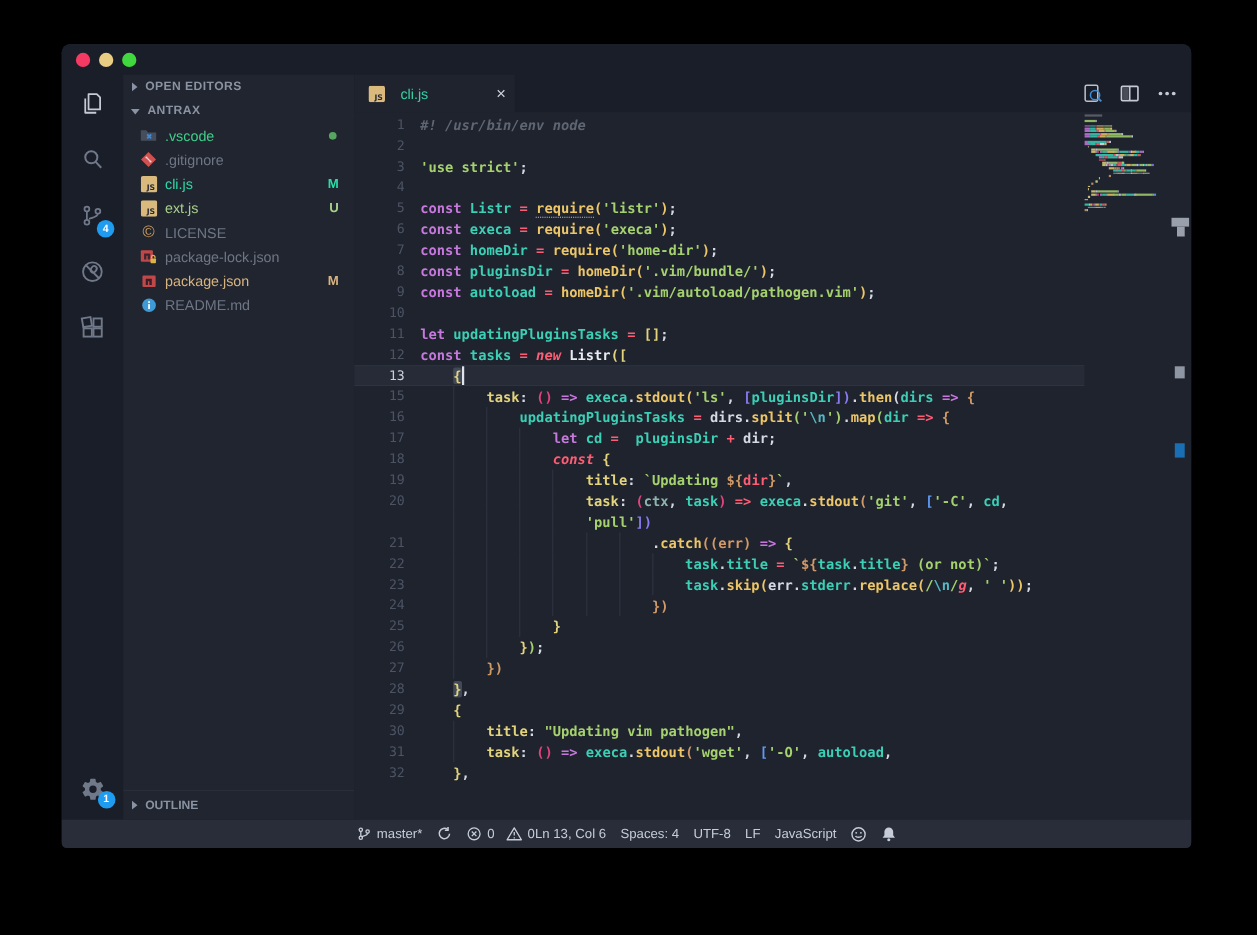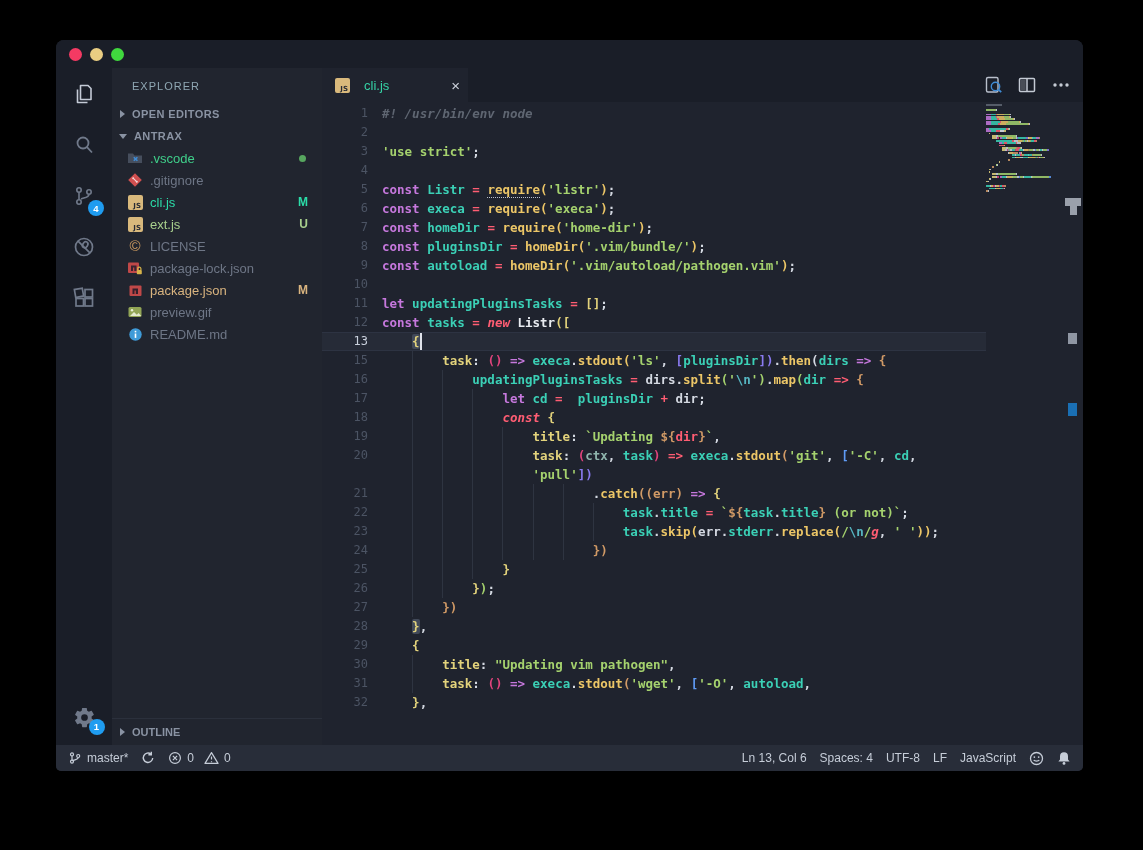--- a/index.html
+++ b/index.html
@@ -69,21 +69,21 @@
   .i{font-style:italic}
   .tk-fn,.tk-fgb{font-weight:700}
   
   .minimap{position:absolute;top:2px;right:25px;width:72px;cursor:pointer}
   .mrow{height:1.8px;margin-bottom:0.6px;font-size:0;white-space:nowrap}
   .mseg{display:inline-block;height:1.8px;vertical-align:top;opacity:.85}
   .ruler{position:absolute;top:0;right:0;bottom:0;width:25px}
   .rmark{position:absolute}
   
   .statusbar{flex:0 0 26px;background:#282d39;display:flex;align-items:center;
-    justify-content:space-between;padding:0 12px;color:#c6cdd8;font-size:12px}
+    justify-content:center;padding:0 28px;color:#c6cdd8;font-size:12px}
   .sb-left,.sb-right{display:flex;align-items:center;gap:13px}
   .sb-item{display:flex;align-items:center;gap:5px;cursor:pointer;white-space:nowrap}
   svg{display:block}
 </style>
 <style>.tk-cmt{color:#5f6672}.tk-str{color:#a5d26e}.tk-kw{color:#c678dd}.tk-red{color:#ff5d73}.tk-teal{color:#3bd0b6}.tk-fn{color:#ecc667}.tk-key{color:#e3d37c}.tk-fg{color:#d4d9e2}.tk-fgb{color:#e8ebf0}.tk-org{color:#d19a66}.tk-mag{color:#e0447c}.tk-vio{color:#8a7bf0}.tk-blu{color:#5f9bf5}.tk-esc{color:#56b6c2}.tk-prm{color:#8fb5ad}</style></head>
 <body>
 
 <div class="window">
 
   <div class="titlebar">
@@ -146,21 +146,20 @@
         <span style="position:relative">
           <svg width="23" height="23" viewBox="0 0 24 24" fill="currentColor">
               <path d="M19.4 13c.04-.33.06-.66.06-1s-.02-.67-.06-1l2.1-1.65a.5.5 0 0 0 .12-.64l-2-3.46a.5.5 0 0 0-.61-.22l-2.48 1a7.3 7.3 0 0 0-1.73-1l-.37-2.65A.5.5 0 0 0 13.93 2h-4a.5.5 0 0 0-.5.42l-.37 2.65c-.62.26-1.2.6-1.73 1l-2.48-1a.5.5 0 0 0-.6.22l-2 3.46a.5.5 0 0 0 .12.64L4.47 11c-.04.33-.06.66-.06 1s.02.67.06 1l-2.1 1.65a.5.5 0 0 0-.12.64l2 3.46c.14.24.42.34.67.24l2.48-1c.53.4 1.1.74 1.73 1l.37 2.65c.04.24.25.42.5.42h4c.25 0 .46-.18.5-.42l.37-2.65c.62-.26 1.2-.6 1.73-1l2.48 1c.25.1.53 0 .67-.24l2-3.46a.5.5 0 0 0-.12-.64L19.4 13zM12 15.5a3.5 3.5 0 1 1 0-7 3.5 3.5 0 0 1 0 7z"></path>
             </svg>
           <span class="ab-badge" style="right:-9px;bottom:-6px">1</span>
         </span>
       </div>
     </div>
 
     <div class="sidebar">
-      <div class="sb-title">EXPLORER</div>
       <div class="sb-sect">
         <span class="tri-r"></span>
         <span>OPEN EDITORS</span>
       </div>
       <div class="sb-sect">
         <span class="tri-d"></span>
         <span>ANTRAX</span>
       </div>
       <div id="file-list">
           <div class="file-row">
@@ -223,30 +222,20 @@
           </div>
           <div class="file-row">
             <span class="fi">
               <svg width="15" height="15" viewBox="0 0 15 15">
                 <rect x="1.5" y="2.5" width="12" height="10.5" rx="1" fill="#c04848"></rect>
                 <path d="M4.5 11V5.5H10V11H7.8V7.6H6.5V11z" fill="#351f2b"></path>
               </svg>
             </span>
             <span style="color: rgb(217, 180, 127);">package.json</span>
             <span class="fbadge" style="color: rgb(217, 180, 127);">M</span>
-          </div>
-          <div class="file-row">
-            <span class="fi">
-              <svg width="16" height="16" viewBox="0 0 16 16">
-                <rect x="1.5" y="3" width="13" height="10" rx="1.5" fill="#92a556"></rect>
-                <circle cx="5" cy="6.3" r="1.2" fill="#eaf0d8"></circle>
-                <path d="M3 12l4-4 2.8 2.8 1.8-1.8 2.6 3z" fill="#eaf0d8" opacity=".92"></path>
-              </svg>
-            </span>
-            <span style="color: rgb(110, 118, 134);">preview.gif</span>
           </div>
           <div class="file-row">
             <span class="fi">
               <svg width="15" height="15" viewBox="0 0 15 15">
                 <circle cx="7.5" cy="7.5" r="6.2" fill="#3f9bd8"></circle>
                 <rect x="6.7" y="6.5" width="1.6" height="4.4" fill="#fff"></rect>
                 <rect x="6.7" y="3.8" width="1.6" height="1.6" fill="#fff"></rect>
               </svg>
             </span>
             <span style="color: rgb(110, 118, 134);">README.md</span>

